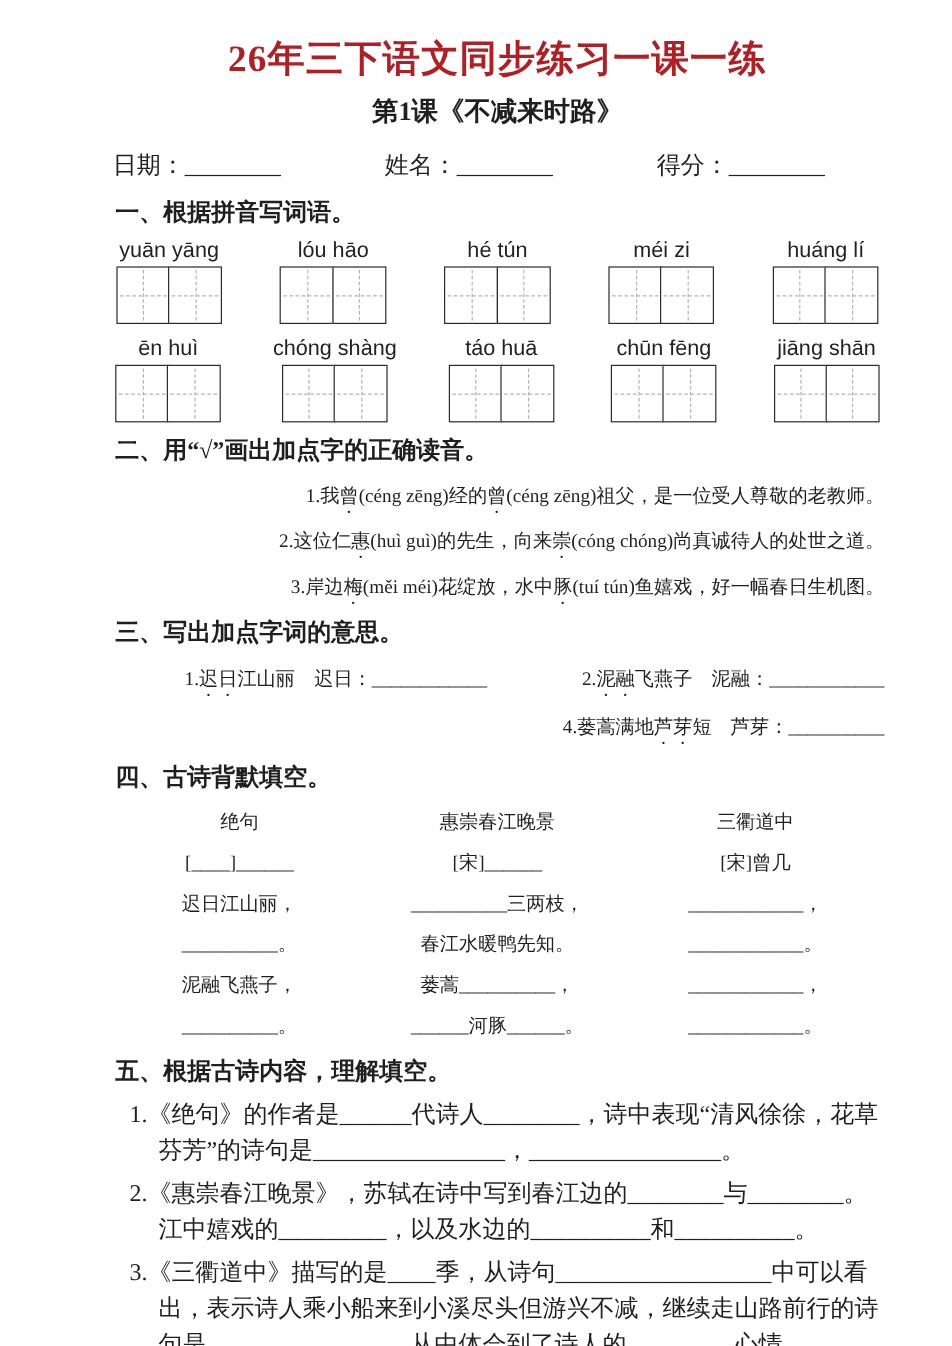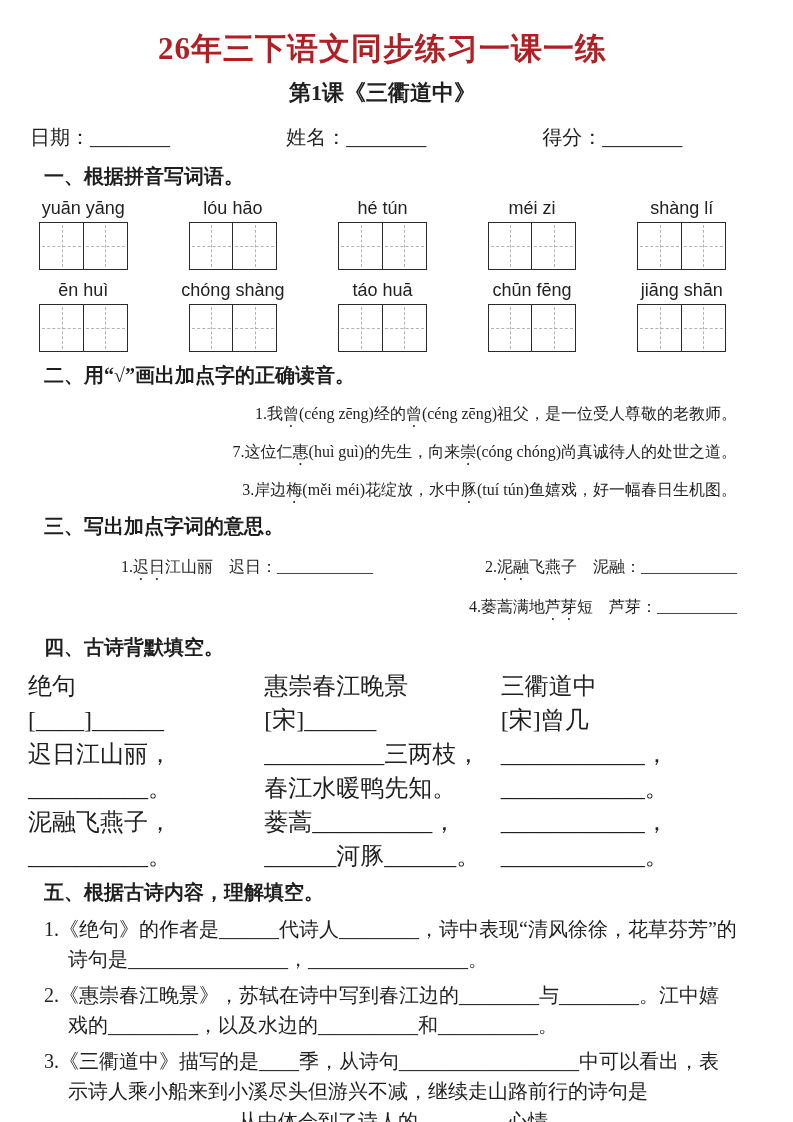--- a/index.html
+++ b/index.html
@@ -4,21 +4,21 @@
 <style>
   html,body{margin:0;padding:0;background:#fff;}
   .page{
     position:relative;
     width:793px;height:1122px;
     background:#fff;
     color:#1f1f1f;
     font-family:"Liberation Serif","DejaVu Serif",serif;
     overflow:hidden;
     box-sizing:border-box;
-    padding:24px 56px 0 28px;
+    padding:24px 56px 0 92px;
   }
   .title{
     text-align:center;
     font-weight:bold;
     font-size:31px;
     letter-spacing:1px;
     margin:4px 0 8px 0;
   }
   .subtitle{
     text-align:center;
@@ -30,21 +30,21 @@
     display:flex;
     justify-content:space-between;
     width:92%;
     font-size:20px;
     margin:0 0 12px 2px;
   }
   .blank{letter-spacing:0;}
   .sec-heading{
     font-weight:bold;
     font-size:20px;
-    margin:6px 0 8px 16px;
+    margin:6px 0 8px 4px;
   }
   
   .py-row{
     display:grid;
     grid-template-columns:repeat(5,1fr);
     margin:2px 0 10px 0;
     gap:39px;
   }
   .py-item{display:flex;flex-direction:column;align-items:center;}
   .py-label{
@@ -85,42 +85,43 @@
     text-emphasis-position:under right;
   }
   .s3-row{display:flex;margin-left:2px;}
   .s3-row .s-item{margin-left:0;}
   .s3-row .s-item:first-child{width:48.5%;}
   .s3-row .s-item:last-child{flex:1;}
   
   .poems{
     display:grid;
     grid-template-columns:repeat(3,1fr);
-    font-size:24px;
+    text-align:center;
+    font-size:16px;
   }
   .poem-col{display:flex;flex-direction:column;}
   .poem-col div{line-height:34px;white-space:nowrap;}
   
   .s5-item{
     font-size:20px;
     line-height:30px;
     margin:2px 0 6px 16px;
     padding-left:24px;
     text-indent:-24px;
     overflow-wrap:anywhere;
     font-family:Liberation Serif, serif;
   }
 </style>
 </head>
 <body>
 
 <div class="page">
 
   <div class="title" style="color:#b01f24;">26年三下语文同步练习一课一练</div>
-  <div class="subtitle">第1课《三衢道中》</div>
+  <div class="subtitle">第1课《不减来时路》</div>
 
   <div class="meta-row">
     <span>
       <span>日期：</span><span class="blank">________</span>
     </span>
     <span>
       <span>姓名：</span><span class="blank">________</span>
     </span>
     <span>
       <span>得分：</span><span class="blank">________</span>
@@ -152,21 +153,21 @@
         </div>
     </div>
     <div class="py-item">
       <div class="py-label">méi zi</div>
       <div class="tian">
           <div class="cell"></div>
           <div class="cell"></div>
         </div>
     </div>
     <div class="py-item">
-      <div class="py-label">shàng lí</div>
+      <div class="py-label">huáng lí</div>
       <div class="tian">
           <div class="cell"></div>
           <div class="cell"></div>
         </div>
     </div>
   </div>
 
   <div class="py-row">
     <div class="py-item">
       <div class="py-label">ēn huì</div>
@@ -200,21 +201,21 @@
       <div class="py-label">jiāng shān</div>
       <div class="tian">
           <div class="cell"></div>
           <div class="cell"></div>
         </div>
     </div>
   </div>
 
   <div class="sec-heading">二、用“√”画出加点字的正确读音。</div>
   <div class="s-item"><span>1.我</span><span class="em-dot">曾</span><span>(céng zēng)经的</span><span class="em-dot">曾</span><span>(céng zēng)祖父，是一位受人尊敬的老教师。</span></div>
-  <div class="s-item"><span>7.这位仁</span><span class="em-dot">惠</span><span>(huì guì)的先生，向来</span><span class="em-dot">崇</span><span>(cóng chóng)尚真诚待人的处世之道。</span></div>
+  <div class="s-item"><span>2.这位仁</span><span class="em-dot">惠</span><span>(huì guì)的先生，向来</span><span class="em-dot">崇</span><span>(cóng chóng)尚真诚待人的处世之道。</span></div>
   <div class="s-item"><span>3.岸边</span><span class="em-dot">梅</span><span>(měi méi)花绽放，水中</span><span class="em-dot">豚</span><span>(tuí tún)鱼嬉戏，好一幅春日生机图。</span></div>
 
   <div class="sec-heading">三、写出加点字词的意思。</div>
   <div class="s3-row">
     <div class="s-item"><span>1.</span><span class="em-dot">迟日</span><span>江山丽　迟日：____________</span></div>
     <div class="s-item"><span>2.</span><span class="em-dot">泥融</span><span>飞燕子　泥融：____________</span></div>
   </div>
   <div class="s3-row">
     <div class="s-item"><span>4.蒌蒿满地</span><span class="em-dot">芦芽</span><span>短　芦芽：__________</span></div>
   </div>

